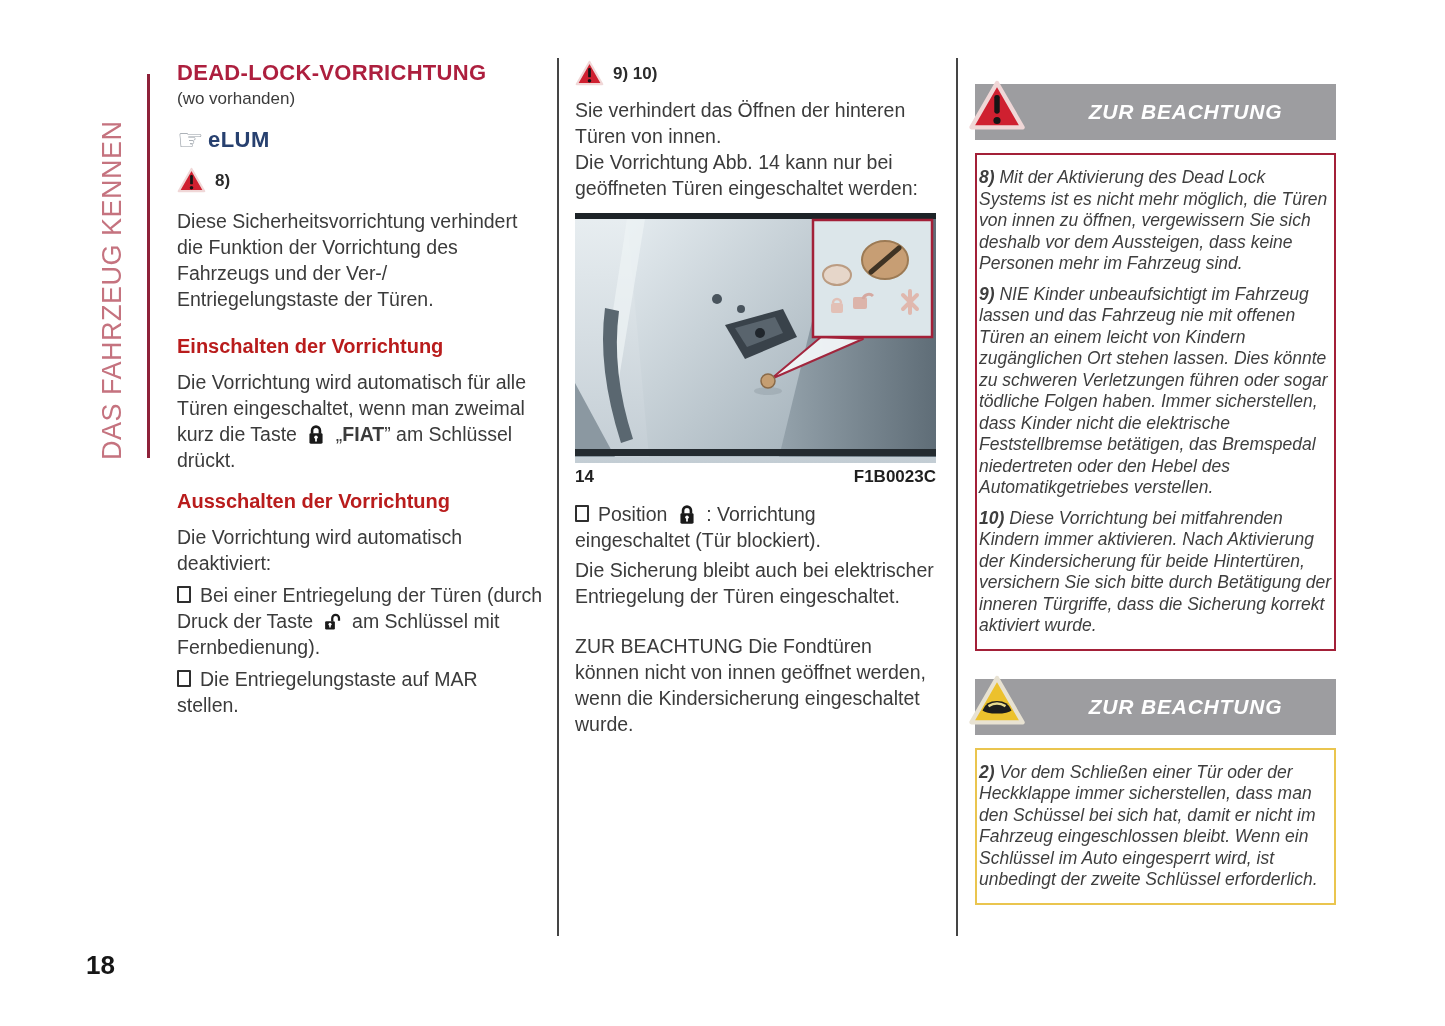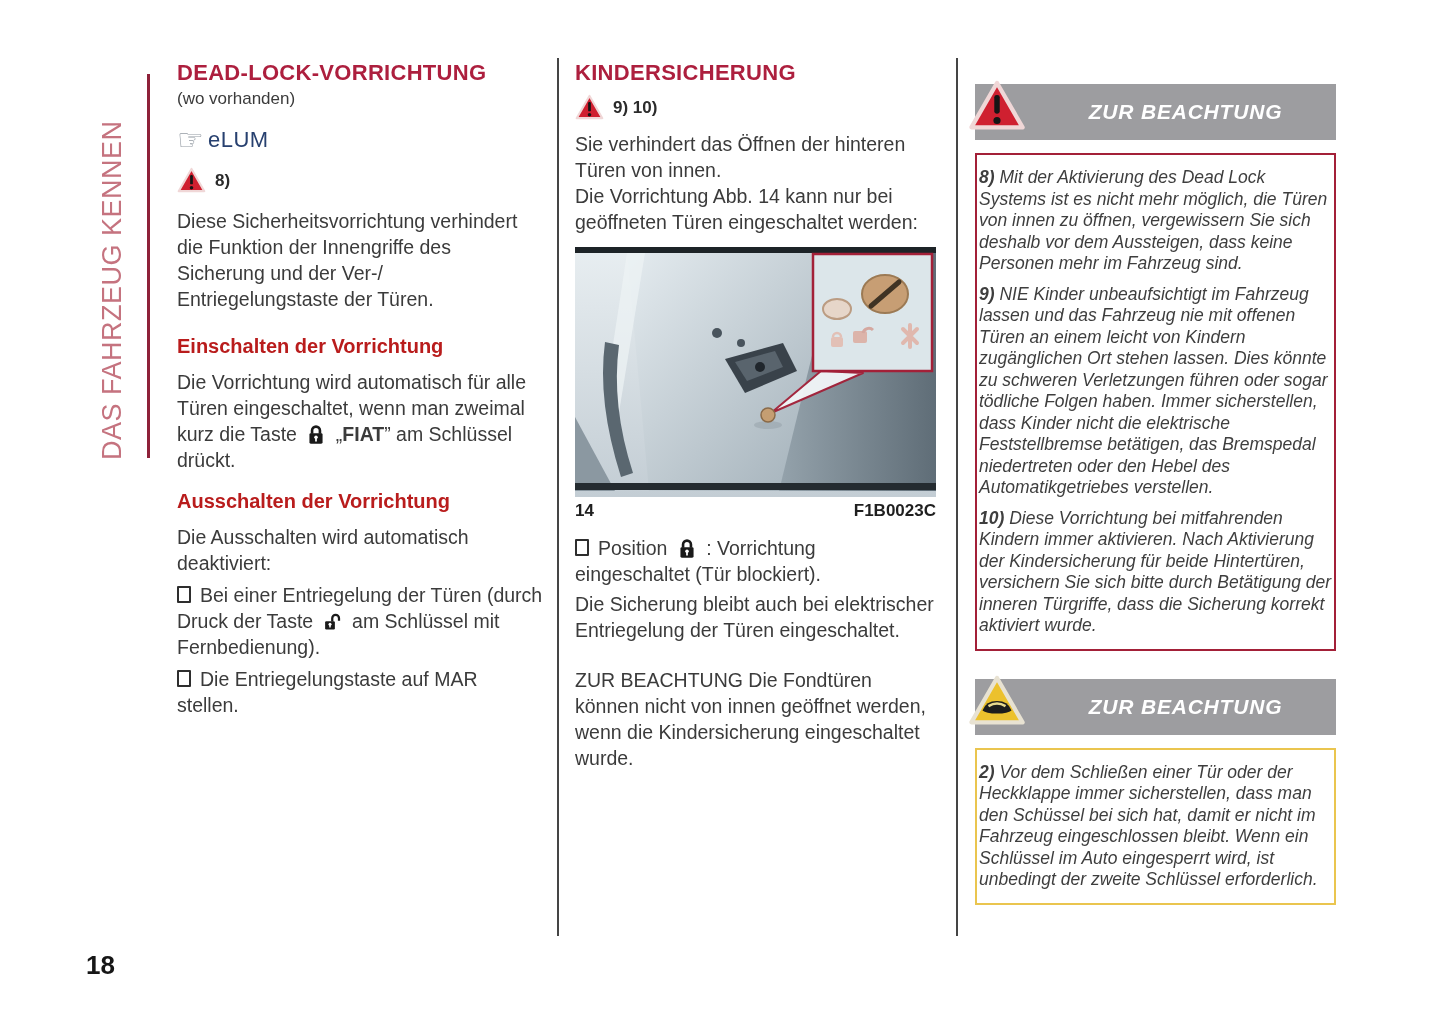--- a/index.html
+++ b/index.html
@@ -31,21 +31,21 @@
   .sub { font-size:17px; line-height:25px; margin:0 0 14px 0; }
   .mb12 { margin-bottom:12px; } .mb16 { margin-bottom:16px; } .mb6 { margin-bottom:6px; }
   .mt22 { margin-top:22px; } .mt24 { margin-top:24px; }
 
   .warn-row { display:flex; align-items:center; gap:9px; margin:0 0 14px 0; }
   .warn-row .ref { font-size:17px; font-weight:bold; color:#2b2b2b; }
   .tri { width:29px; height:27px; flex:0 0 auto; }
 
   .elum-row { display:flex; align-items:center; gap:4px; margin:2px 0 12px 0; }
   .hand { font-size:30px; line-height:30px; color:#959ca4; }
-  .elum { font-size:22px; font-weight:normal; color:#27406f; letter-spacing:0.5px; }
+  .elum { font-size:22px; font-weight:bold; color:#27406f; letter-spacing:0.5px; }
 
   .sq { display:inline-block; width:10px; height:13px; border:2px solid #2e2e2e; border-radius:1px;
         margin-right:9px; vertical-align:-1px; }
 
   .ilock { width:18px; height:21px; vertical-align:-4px; margin:0 5px; }
 
   
   .figure { width:361px; height:250px; display:block; }
   .fig-caption { display:flex; justify-content:space-between; width:361px;
                  font-size:17px; font-weight:bold; color:#1f1f1f; margin:4px 0 14px 0; }
@@ -88,54 +88,53 @@
 
     <div class="warn-row">
       <svg class="tri" viewBox="0 0 34 31">
         <path d="M17 2 L32 28 H2 Z" fill="#cf2030" stroke="#f0d7d7" stroke-width="2.5" stroke-linejoin="round"></path>
         <rect x="15.4" y="9" width="3.2" height="11" rx="1.4" fill="#151515"></rect>
         <circle cx="17" cy="24" r="2.1" fill="#151515"></circle>
       </svg>
       <span class="ref">8)</span>
     </div>
 
-    <p class="p mb16">Diese Sicherheitsvorrichtung verhindert die Funktion der Innengriffe des Sicherung und der Ver-/ Entriegelungstaste der Türen.</p>
+    <p class="p mb16">Diese Sicherheitsvorrichtung verhindert die Funktion der Vorrichtung des Fahrzeugs und der Ver-/ Entriegelungstaste der Türen.</p>
 
     <h2 class="h2 mt22">Einschalten der Vorrichtung</h2>
     <p class="p mb16">
       <span>Die Vorrichtung wird automatisch für alle Türen eingeschaltet, wenn man zweimal kurz die Taste</span>
       <svg class="ilock" viewBox="0 0 20 24">
         <path d="M5.5 11 V7.5 a4.5 4.5 0 0 1 9 0 V11" fill="none" stroke="#1a1a1a" stroke-width="3"></path>
         <rect x="2.5" y="10.5" width="15" height="12" rx="1.6" fill="#1a1a1a"></rect>
         <circle cx="10" cy="15" r="2" fill="#ffffff"></circle>
         <rect x="9" y="15.5" width="2" height="4.5" fill="#ffffff"></rect>
       </svg>
       <span>„</span><b>FIAT</b><span>” am Schlüssel drückt.</span>
     </p>
 
     <h2 class="h2">Ausschalten der Vorrichtung</h2>
-    <p class="p mb6">Die Ausschalten wird automatisch deaktiviert:</p>
+    <p class="p mb6">Die Vorrichtung wird automatisch deaktiviert:</p>
 
     <p class="p mb6">
       <span class="sq"></span><span>Bei einer Entriegelung der Türen (durch Druck der Taste</span>
       <svg class="ilock" viewBox="0 0 24 24">
         <path d="M11 12 V7.5 a4.5 4.5 0 0 1 9 0 V11" fill="none" stroke="#1a1a1a" stroke-width="3"></path>
         <rect x="1.5" y="11.5" width="13" height="11" rx="1.6" fill="#1a1a1a"></rect>
         <circle cx="8" cy="15.5" r="2" fill="#ffffff"></circle>
         <rect x="7" y="16" width="2" height="4" fill="#ffffff"></rect>
       </svg>
       <span>am Schlüssel mit Fernbedienung).</span>
     </p>
     <p class="p">
       <span class="sq"></span><span>Die Entriegelungstaste auf MAR stellen.</span>
     </p>
   </div>
 
   <div class="col col2">
-    <h1 class="h1" style="margin-bottom:8px;">KINDERSICHERUNG</h1>
 
     <div class="warn-row" style="margin-bottom:10px;">
       <svg class="tri" viewBox="0 0 34 31">
         <path d="M17 2 L32 28 H2 Z" fill="#cf2030" stroke="#f0d7d7" stroke-width="2.5" stroke-linejoin="round"></path>
         <rect x="15.4" y="9" width="3.2" height="11" rx="1.4" fill="#151515"></rect>
         <circle cx="17" cy="24" r="2.1" fill="#151515"></circle>
       </svg>
       <span class="ref">9) 10)</span>
     </div>
 

